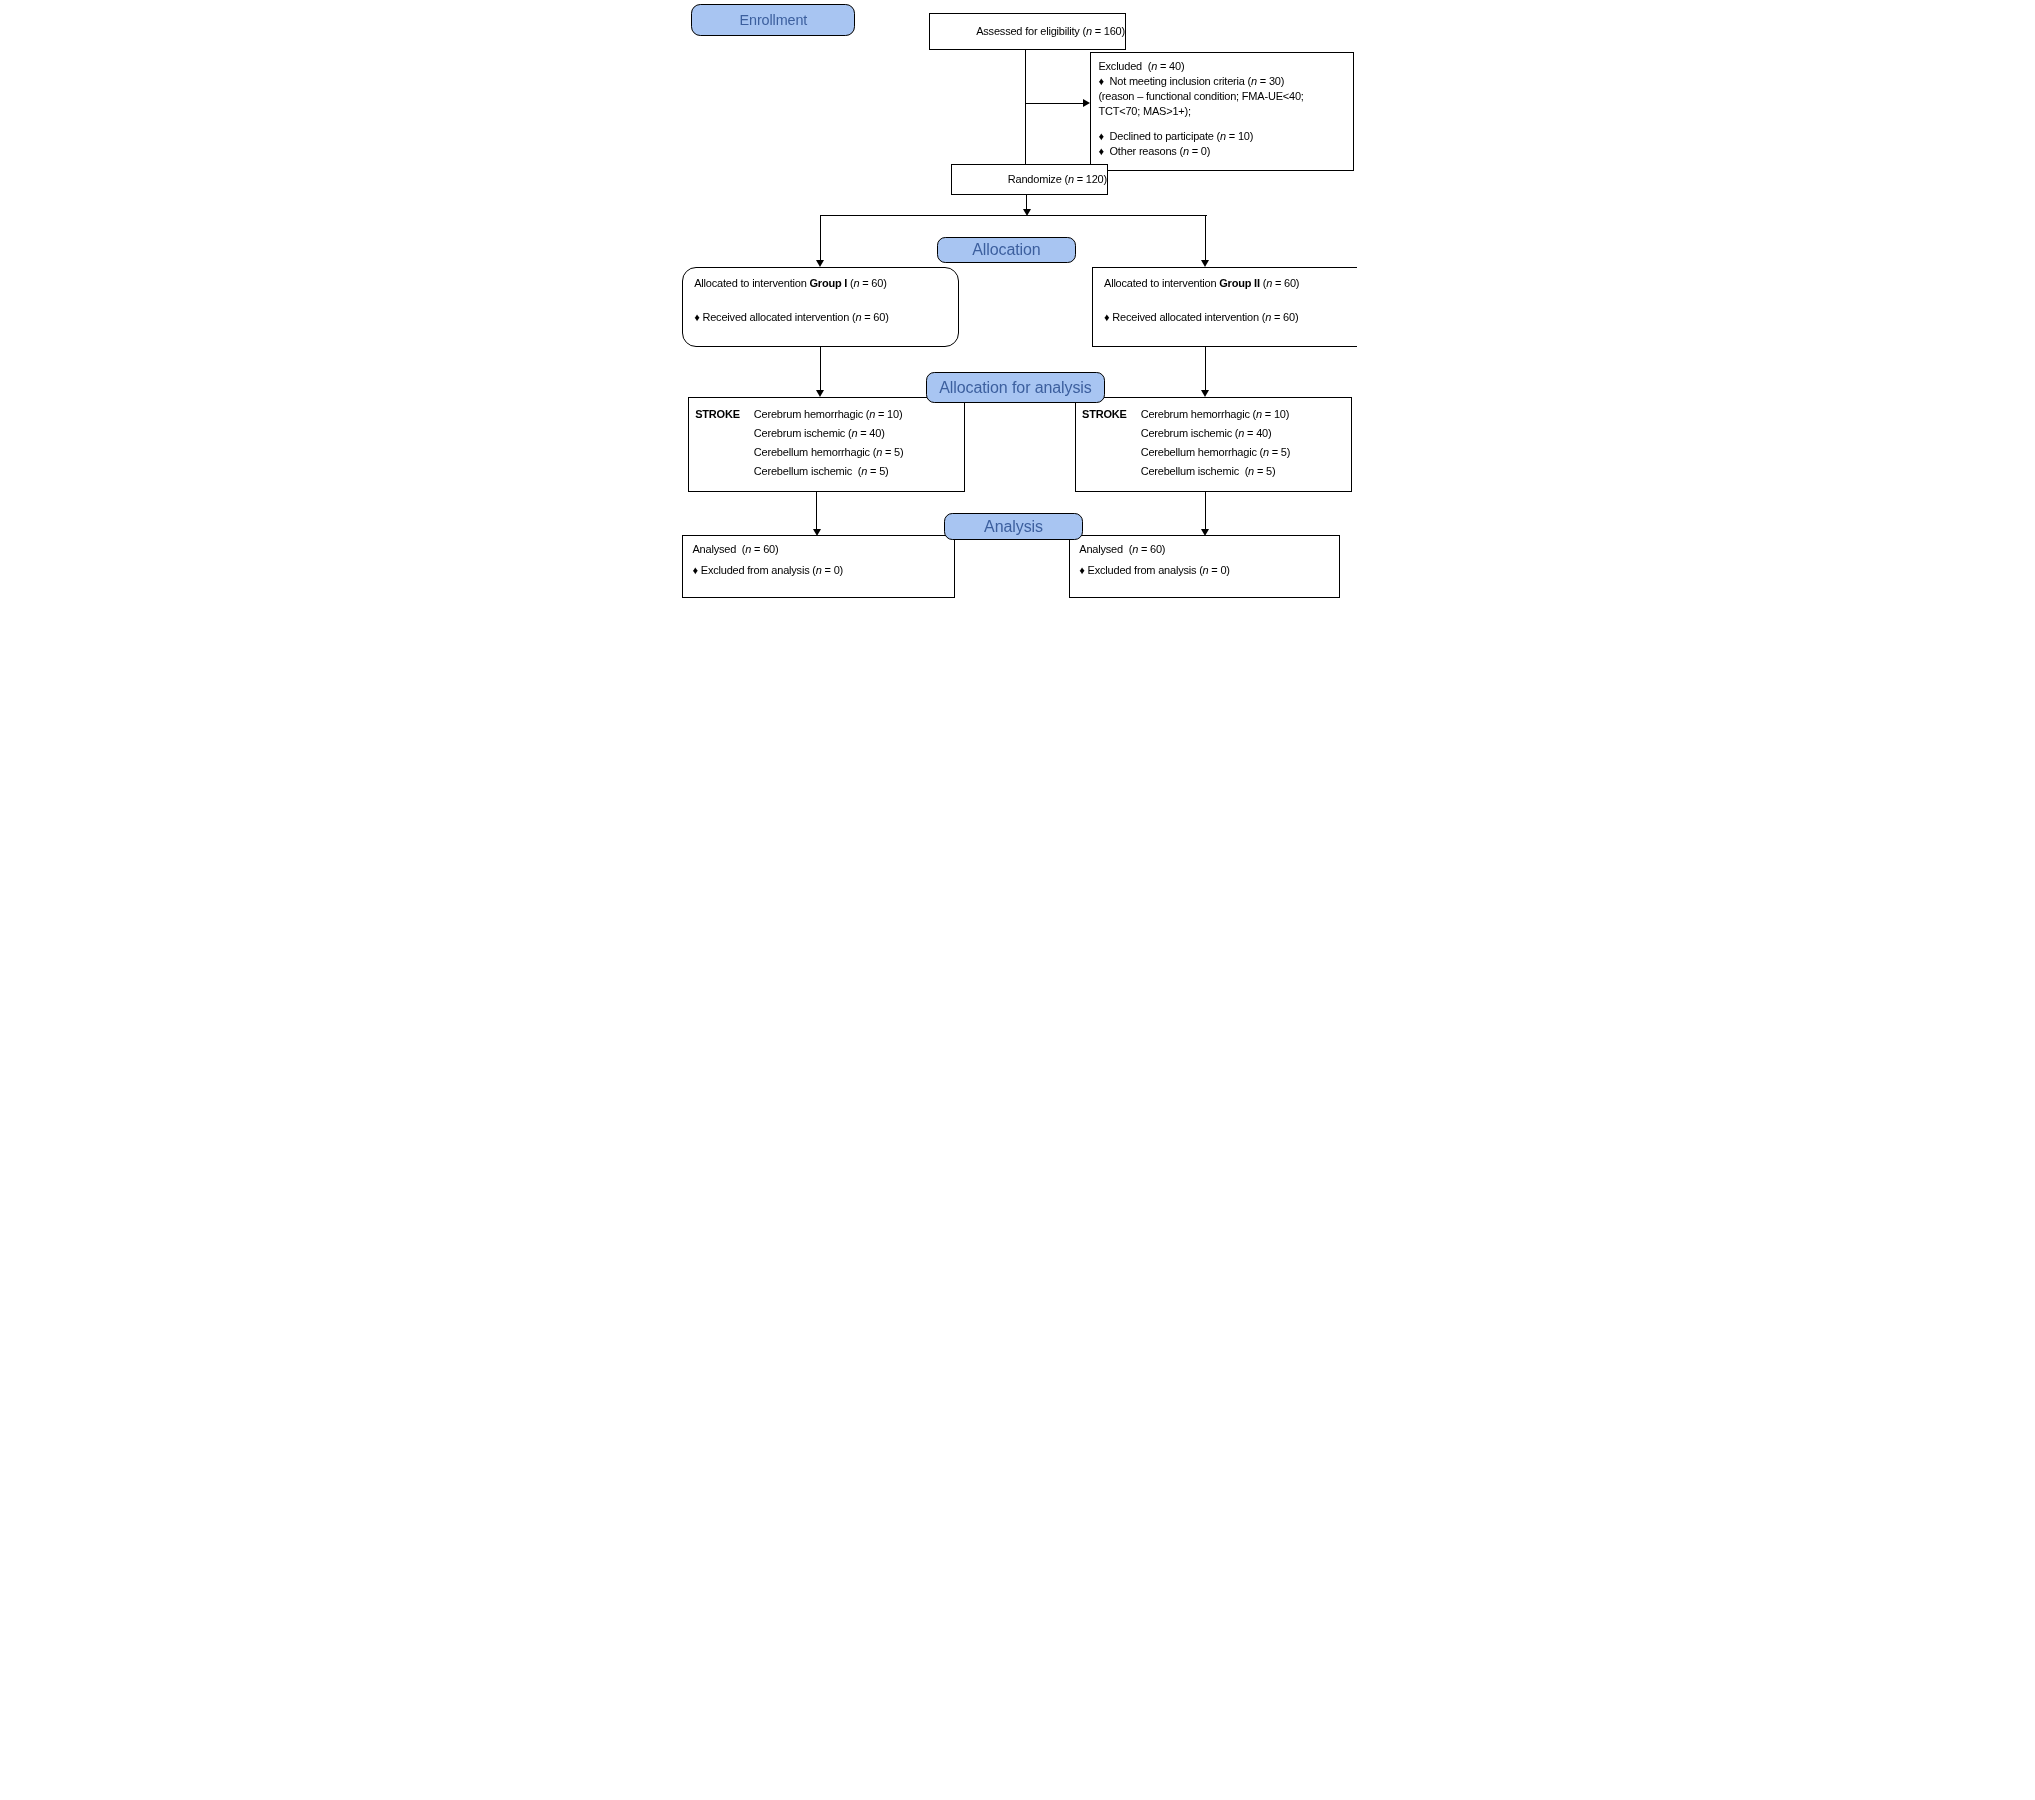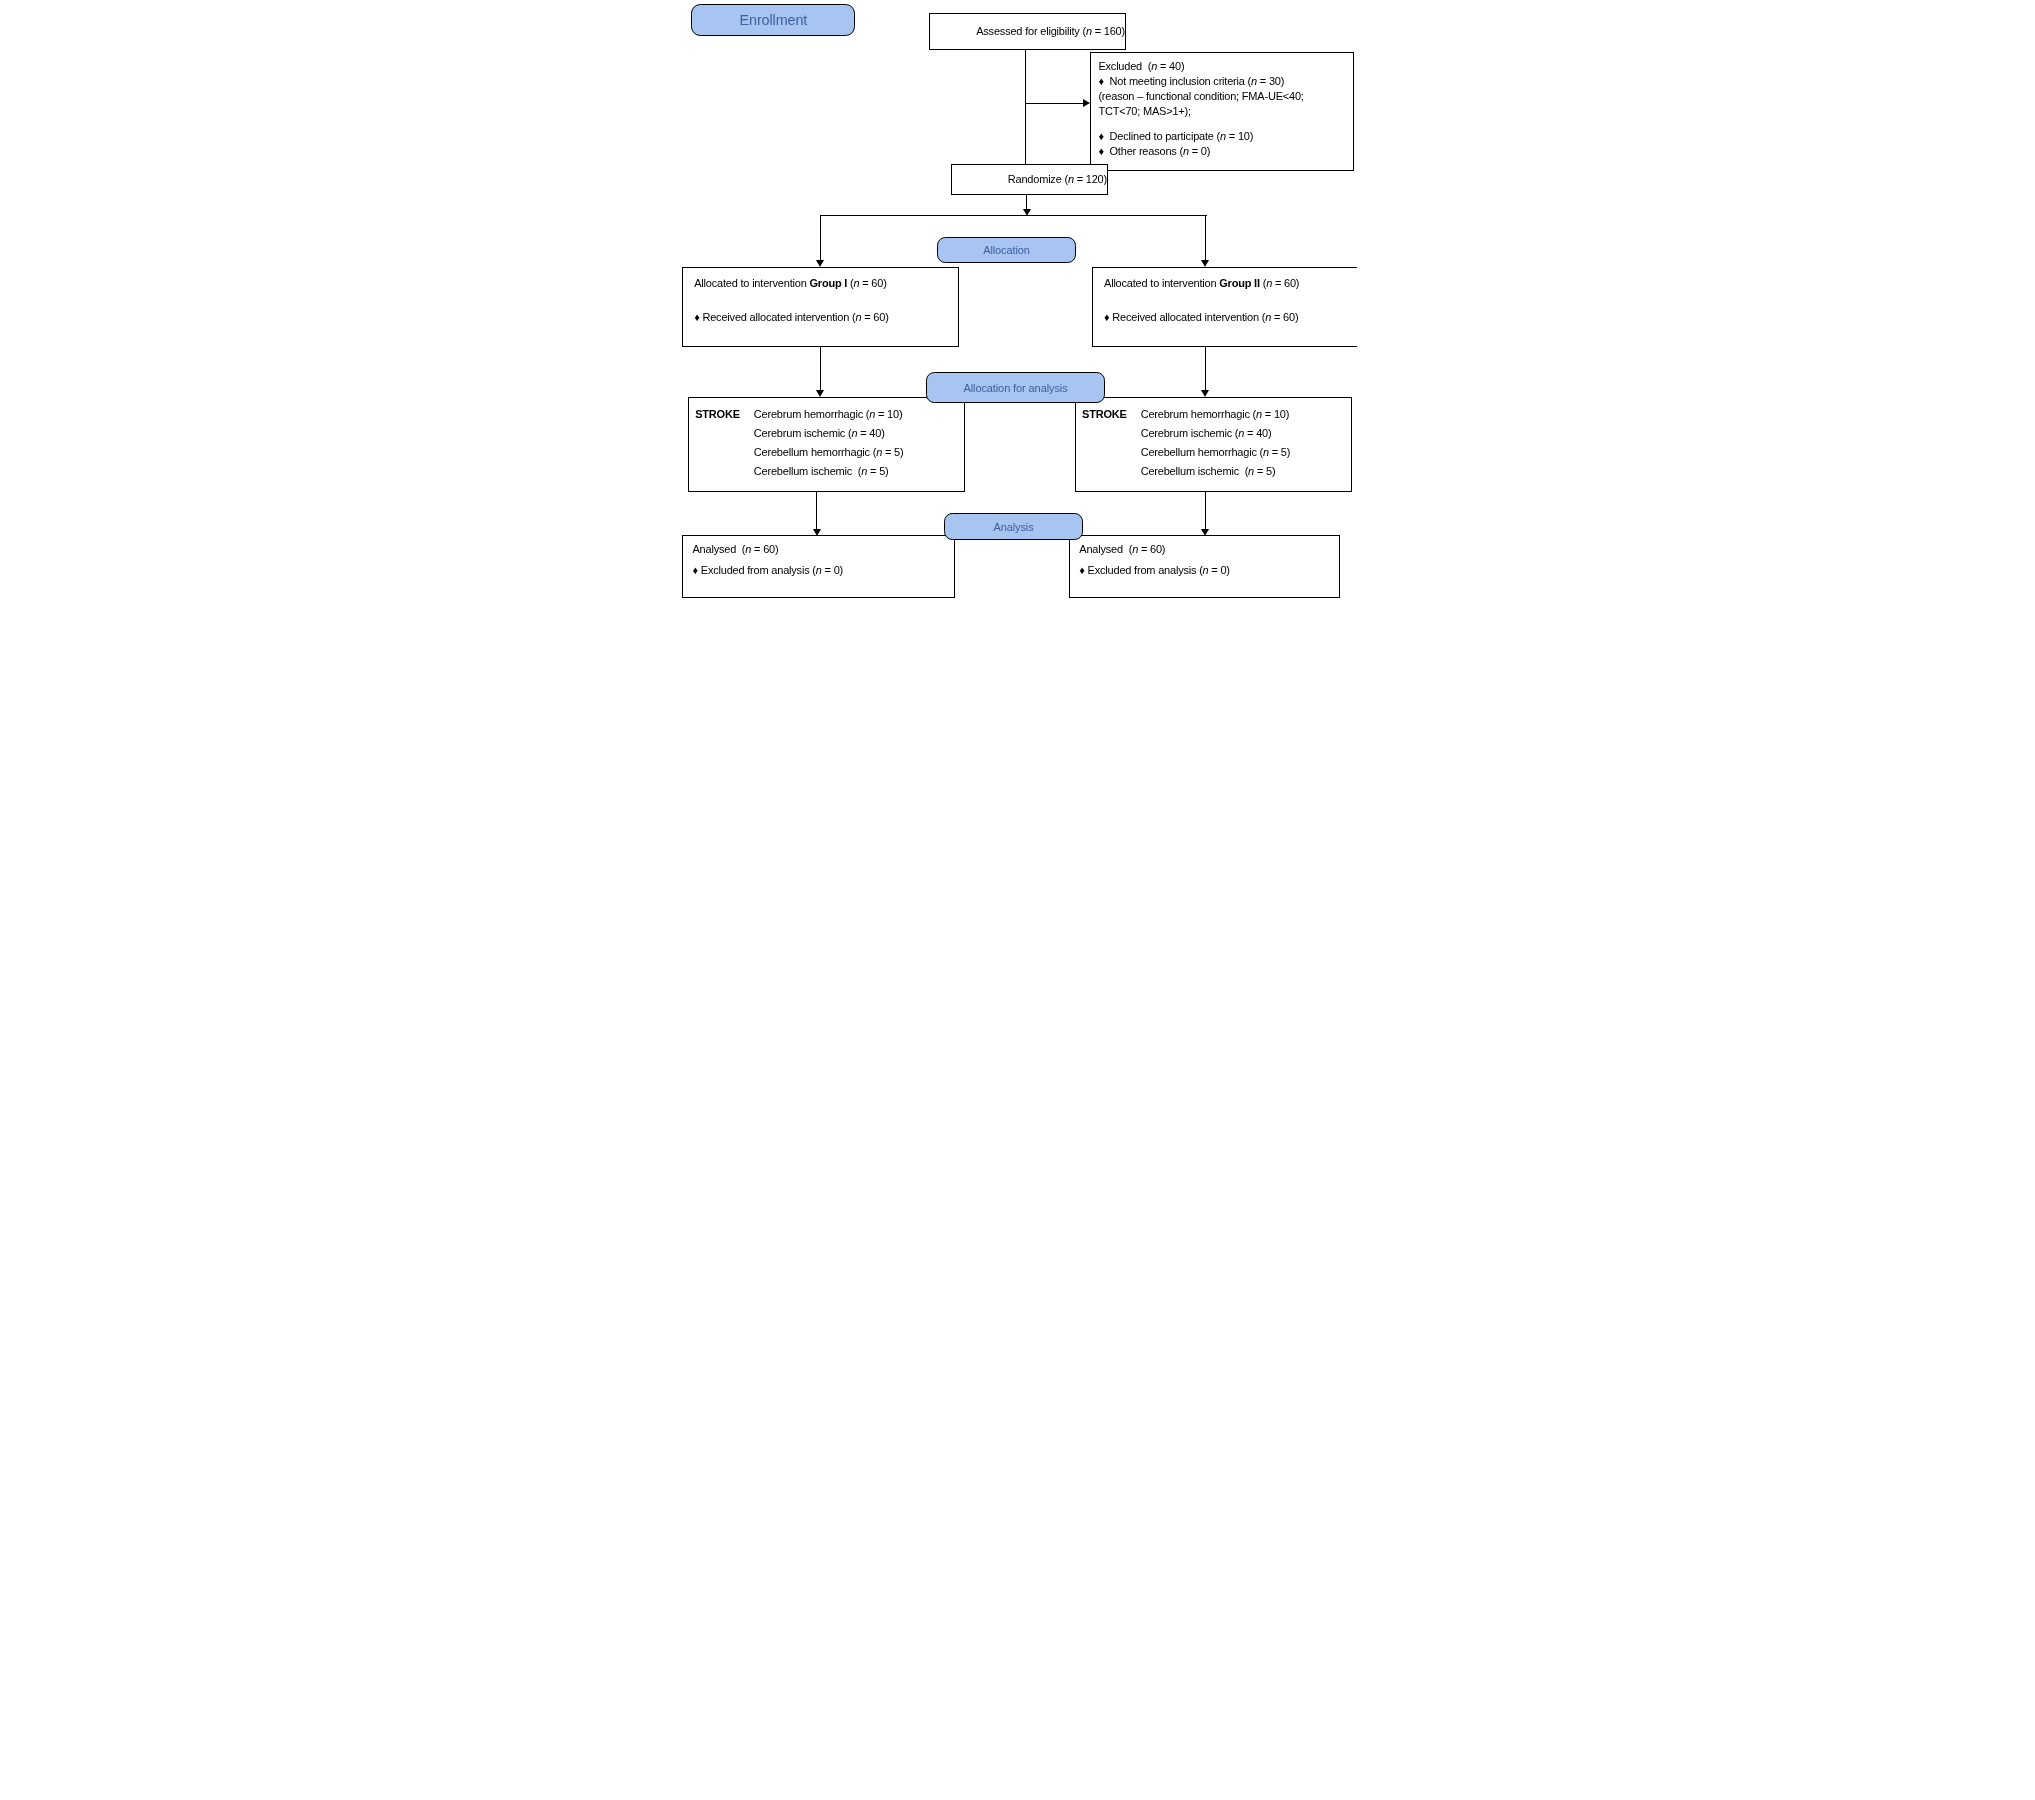--- a/index.html
+++ b/index.html
@@ -35,21 +35,21 @@
   .stage {
     position: absolute;
     box-sizing: border-box;
     background: var(--label-fill, #a8c5f2);
     border: 1.4px solid var(--label-border, #000000);
     border-radius: 8.3px;
     display: flex;
     align-items: center;
     justify-content: center;
     z-index: 6;
-    font-size: 11px;
+    font-size: 16px;
     letter-spacing: -0.1px;
     color: var(--label-text, #3c5f9e);
   }
   
   .vline, .hline {
     position: absolute;
     background: var(--line, #000000);
     z-index: 0;
   }
   .arrow-down {
@@ -71,21 +71,21 @@
 
   
   #stage-enrollment { left: 13.4px;  top: 4.2px;    width: 164px; height: 32px;  font-size: 14.4px; border-radius: 9.3px; }
   #stage-allocation { left: 259px; top: 237px;  width: 139px; height: 26.4px; }
   #stage-afa        { left: 248px; top: 372px;  width: 179px; height: 31px; }
   #stage-analysis   { left: 266px; top: 513px; width: 139px; height: 27px; }
 
   #box-assessed  { left: 251px; top: 13px;   width: 197px; height: 37px;  display: flex; align-items: center; justify-content: flex-end; }
   #box-excluded  { left: 412px; top: 52px;  width: 264px; height: 119px; padding: 5.6px 3.7px 0 7.4px; }
   #box-randomize { left: 273px; top: 164px;  width: 157px; height: 31px;  display: flex; align-items: center; justify-content: flex-end; z-index: 2; }
-  #box-group1    { left: 4.2px;   top: 267px;  width: 277px; height: 80px; padding: 8.3px 3.7px 0 11px; }
+  #box-group1    { left: 4.2px;   top: 267px;  width: 277px; height: 80px; padding: 8.3px 3.7px 0 11px; border-radius: 14px; }
   #box-group2    { left: 414px; top: 267px;  width: 277px; height: 80px; padding: 8.3px 3.7px 0 11px; }
   #box-stroke1   { left: 4.2px;   top: 397px;  width: 277px; height: 95px; padding: 6.5px 2.8px 0 6px; }
   #box-stroke2   { left: 391px; top: 397px;  width: 277px; height: 95px; padding: 6.5px 2.8px 0 6px; }
   #box-analysed1 { left: 4.2px;   top: 535px; width: 273px; height: 63px; padding: 5.6px 3.7px 0 9.3px; }
   #box-analysed2 { left: 391px; top: 535px; width: 271px; height: 63px; padding: 5.6px 3.7px 0 9.3px; }
 
   .excl-line { line-height: 15px; }
   .gap-line  { margin-top: 10.2px; }
   .bullet-line { margin-top: 18.5px; }
   .an-bullet   { margin-top: 6px; }

